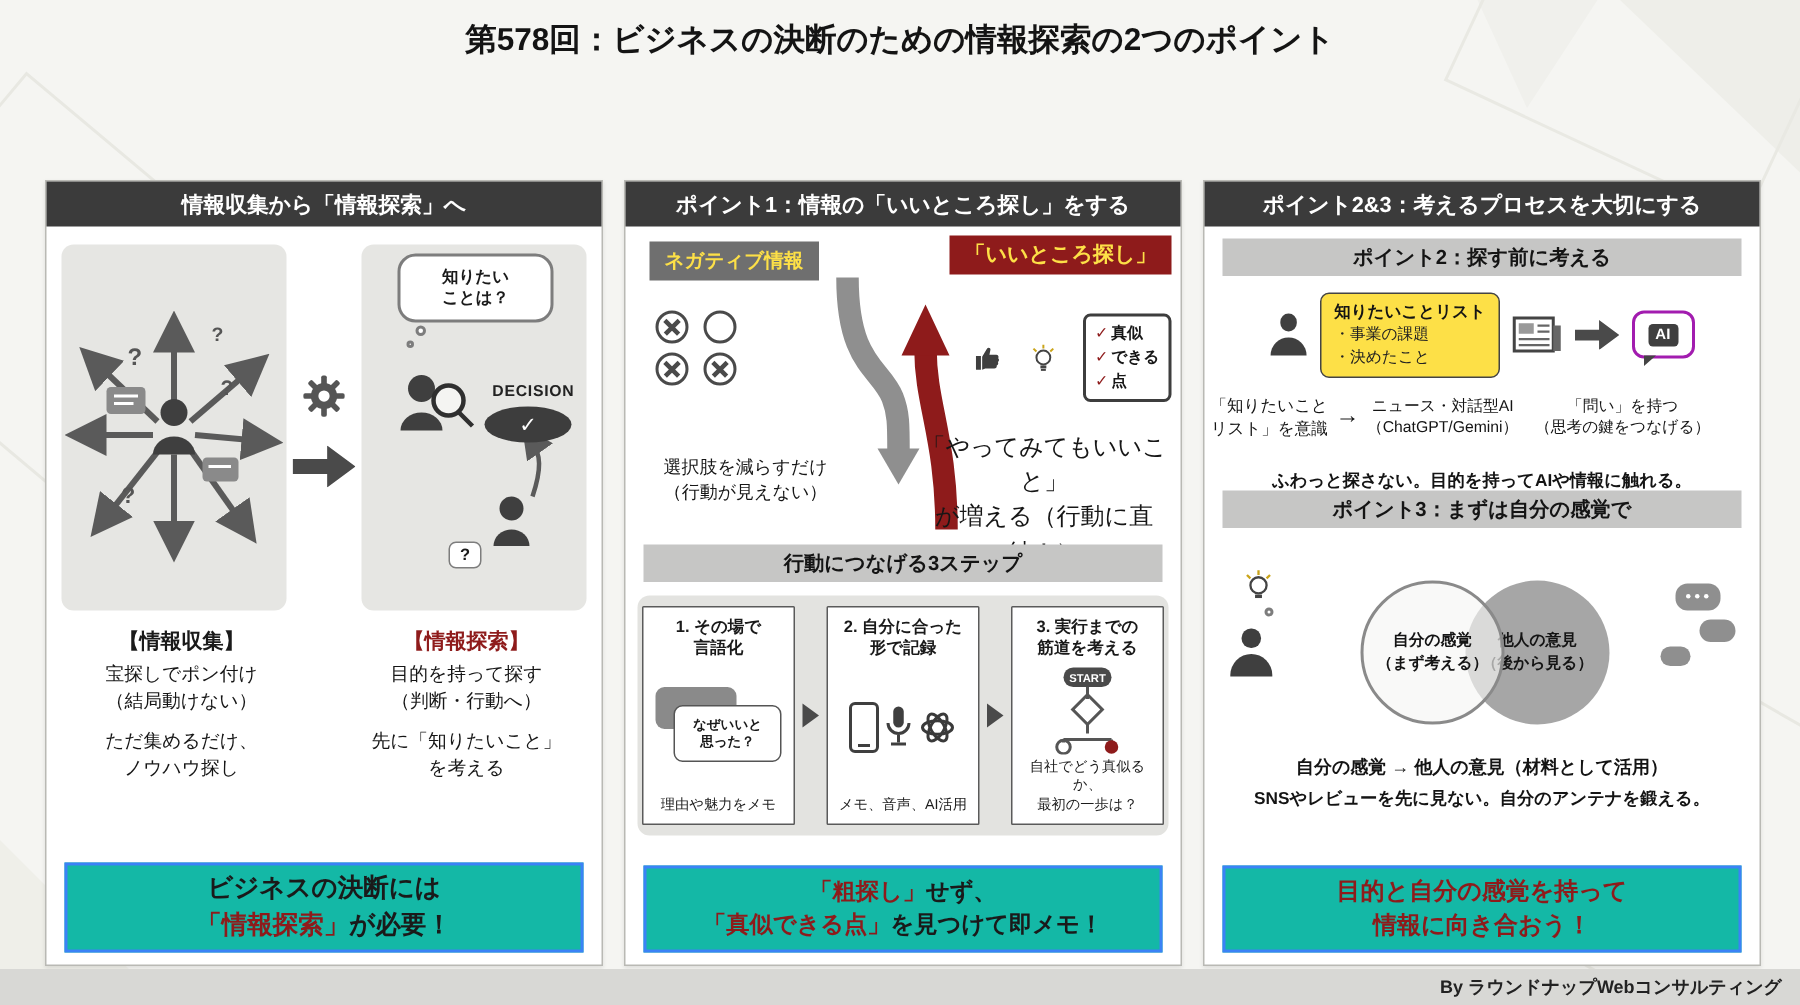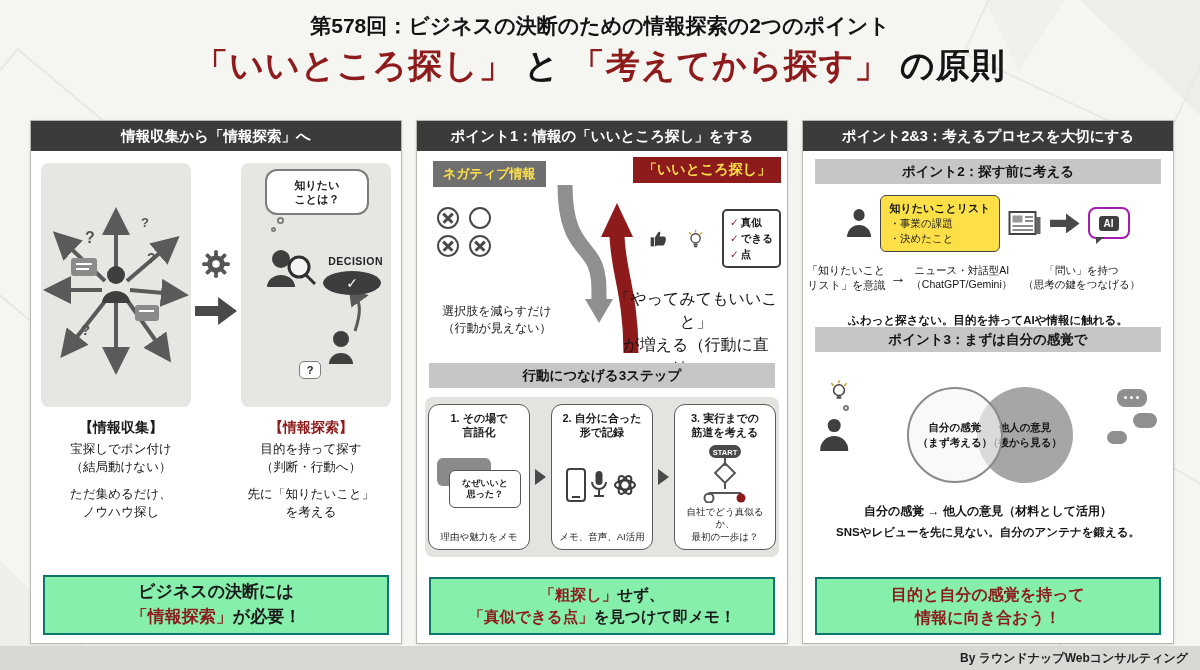--- a/index.html
+++ b/index.html
@@ -14,21 +14,21 @@
   
   .header{top:0;left:0;width:100%;text-align:center}
   .subtitle{margin-top:12px;font-size:21px;font-weight:bold;color:#141414}
   .maintitle{margin-top:3px;font-size:34px;font-weight:bold;color:#141414;letter-spacing:1px}
 
   
   .panel{top:120px;width:372px;height:524px;background:#fff;border:1px solid #b9b9b4;box-shadow:0 1px 3px rgba(0,0,0,.10)}
   .panel-head{height:30px;background:#3b3b3b;color:#fff;font-weight:bold;font-size:14.5px;display:flex;align-items:center;justify-content:center}
   .panel-body{position:absolute;top:30px;left:0;right:0;bottom:0}
   .graybox{position:absolute;background:#e6e6e3;border-radius:8px}
-  .bottom-box{position:absolute;left:12px;right:12px;background:#86efac;border:2px solid #0f766e;display:flex;flex-direction:column;align-items:center;justify-content:center;text-align:center;font-weight:bold;line-height:1.45}
+  .bottom-box{position:absolute;left:12px;right:12px;background:#14b8a6;border:2px solid #3b82f6;display:flex;flex-direction:column;align-items:center;justify-content:center;text-align:center;font-weight:bold;line-height:1.45}
   .subbar{position:absolute;left:12px;right:12px;height:25px;background:#c6c6c5;color:#141414;font-weight:bold;font-size:13.5px;display:flex;align-items:center;justify-content:center}
   .badge{position:absolute;color:#fde047;font-weight:bold;font-size:13px;padding:4px 10px}
   .badge.graybg{background:#6f6f6f}
   .badge.redbg{background:#8e1b1b;font-size:14px}
 
   
   .cap{position:absolute;text-align:center}
   .cap-title{font-weight:bold;font-size:14px;margin-bottom:3px}
   .cap-body{font-size:12.5px;line-height:1.45;color:#161616}
   .note{position:absolute;left:0;right:0;text-align:center;font-weight:bold;color:#141414}
@@ -46,21 +46,21 @@
   .thought{position:absolute;background:#fff;border:2px solid #7d7d7d;border-radius:12px;display:flex;align-items:center;justify-content:center;font-weight:bold;text-align:center;line-height:1.3}
   .dot{position:absolute;background:#fff;border:2px solid #7d7d7d;border-radius:50%}
   .oval{position:absolute;background:#3d3d3d;border-radius:50%;color:#fff;display:flex;align-items:center;justify-content:center;font-weight:bold}
   .qbubble{position:absolute;background:#fff;border:1.5px solid #7d7d7d;border-radius:5px;display:flex;align-items:center;justify-content:center;font-weight:bold}
   .checkcard{background:#fff;border:2px solid #3d3d3d;border-radius:5px;padding:4px 6px}
   .checkrow{font-size:10.5px;font-weight:bold;line-height:1.5;white-space:nowrap;color:#161616}
   .chk{color:#8e1b1b;margin-right:2px}
 
   
   .steps-wrap{position:absolute;left:8px;right:8px;background:#e3e3e0;border-radius:8px;display:flex;align-items:center;justify-content:center;gap:5px}
-  .step-card{width:102px;height:146px;background:#fff;border:1.5px solid #5a5a5a;border-radius:11px;display:flex;flex-direction:column;align-items:center;padding:6px 3px 5px}
+  .step-card{width:102px;height:146px;background:#fff;border:1.5px solid #5a5a5a;border-radius:1px;display:flex;flex-direction:column;align-items:center;padding:6px 3px 5px}
   .step-title{font-size:11px;font-weight:bold;text-align:center;line-height:1.3}
   .step-icon{flex:1;display:flex;align-items:center;justify-content:center;width:100%;gap:4px}
   .step-cap{font-size:9.5px;text-align:center;line-height:1.35;color:#1c1c1c}
   .mini-arrow{width:0;height:0;border-left:11px solid #4a4a4a;border-top:8px solid transparent;border-bottom:8px solid transparent}
   .sb-wrap{position:relative;width:88px;height:54px}
   .sb-back{position:absolute;left:2px;top:0;width:54px;height:28px;background:#8a8a8a;border-radius:6px}
   .sb-front{position:absolute;left:14px;top:12px;width:72px;height:38px;background:#fff;border:1.5px solid #555;border-radius:6px;display:flex;align-items:center;justify-content:center;font-size:9px;font-weight:bold;text-align:center;line-height:1.3}
   .phone{width:20px;height:34px;border:2px solid #3f3f3f;border-radius:4px;position:relative}
   .phone::after{content:"";position:absolute;bottom:2px;left:50%;transform:translateX(-50%);width:8px;height:2px;background:#3f3f3f}
 
@@ -86,23 +86,20 @@
   <polygon points="1080,0 1200,0 1200,115" fill="#eeeee9"></polygon>
   <polygon points="985,0 1065,0 1018,72" fill="#f0f0ec"></polygon>
   <rect x="-70" y="90" width="200" height="200" fill="none" stroke="#e8e8e2" stroke-width="2" transform="rotate(40 30 190)"></rect>
   <rect x="1050" y="470" width="210" height="210" fill="none" stroke="#e8e8e2" stroke-width="2" transform="rotate(30 1150 570)"></rect>
   <polygon points="0,560 110,670 0,670" fill="#efefe9"></polygon>
   <rect x="1000" y="-110" width="220" height="220" fill="none" stroke="#e9e9e3" stroke-width="2" transform="rotate(25 1110 0)"></rect>
 </svg>
 
 <div class="layer header">
   <div class="subtitle">第578回：ビジネスの決断のための情報探索の2つのポイント</div>
-  <div class="maintitle">
-    <span class="red">「いいところ探し」</span><span> と </span><span class="red">「考えてから探す」</span><span> の原則</span>
-  </div>
 </div>
 
 <section class="layer panel" style="left:30px">
   <header class="panel-head">情報収集から「情報探索」へ</header>
   <div class="panel-body">
 
     <div class="graybox" style="left:10px;top:12px;width:150px;height:244px">
       <svg width="150" height="244">
         <defs>
           <marker id="ah1" markerWidth="7" markerHeight="7" refX="3.5" refY="3.5" orient="auto">

